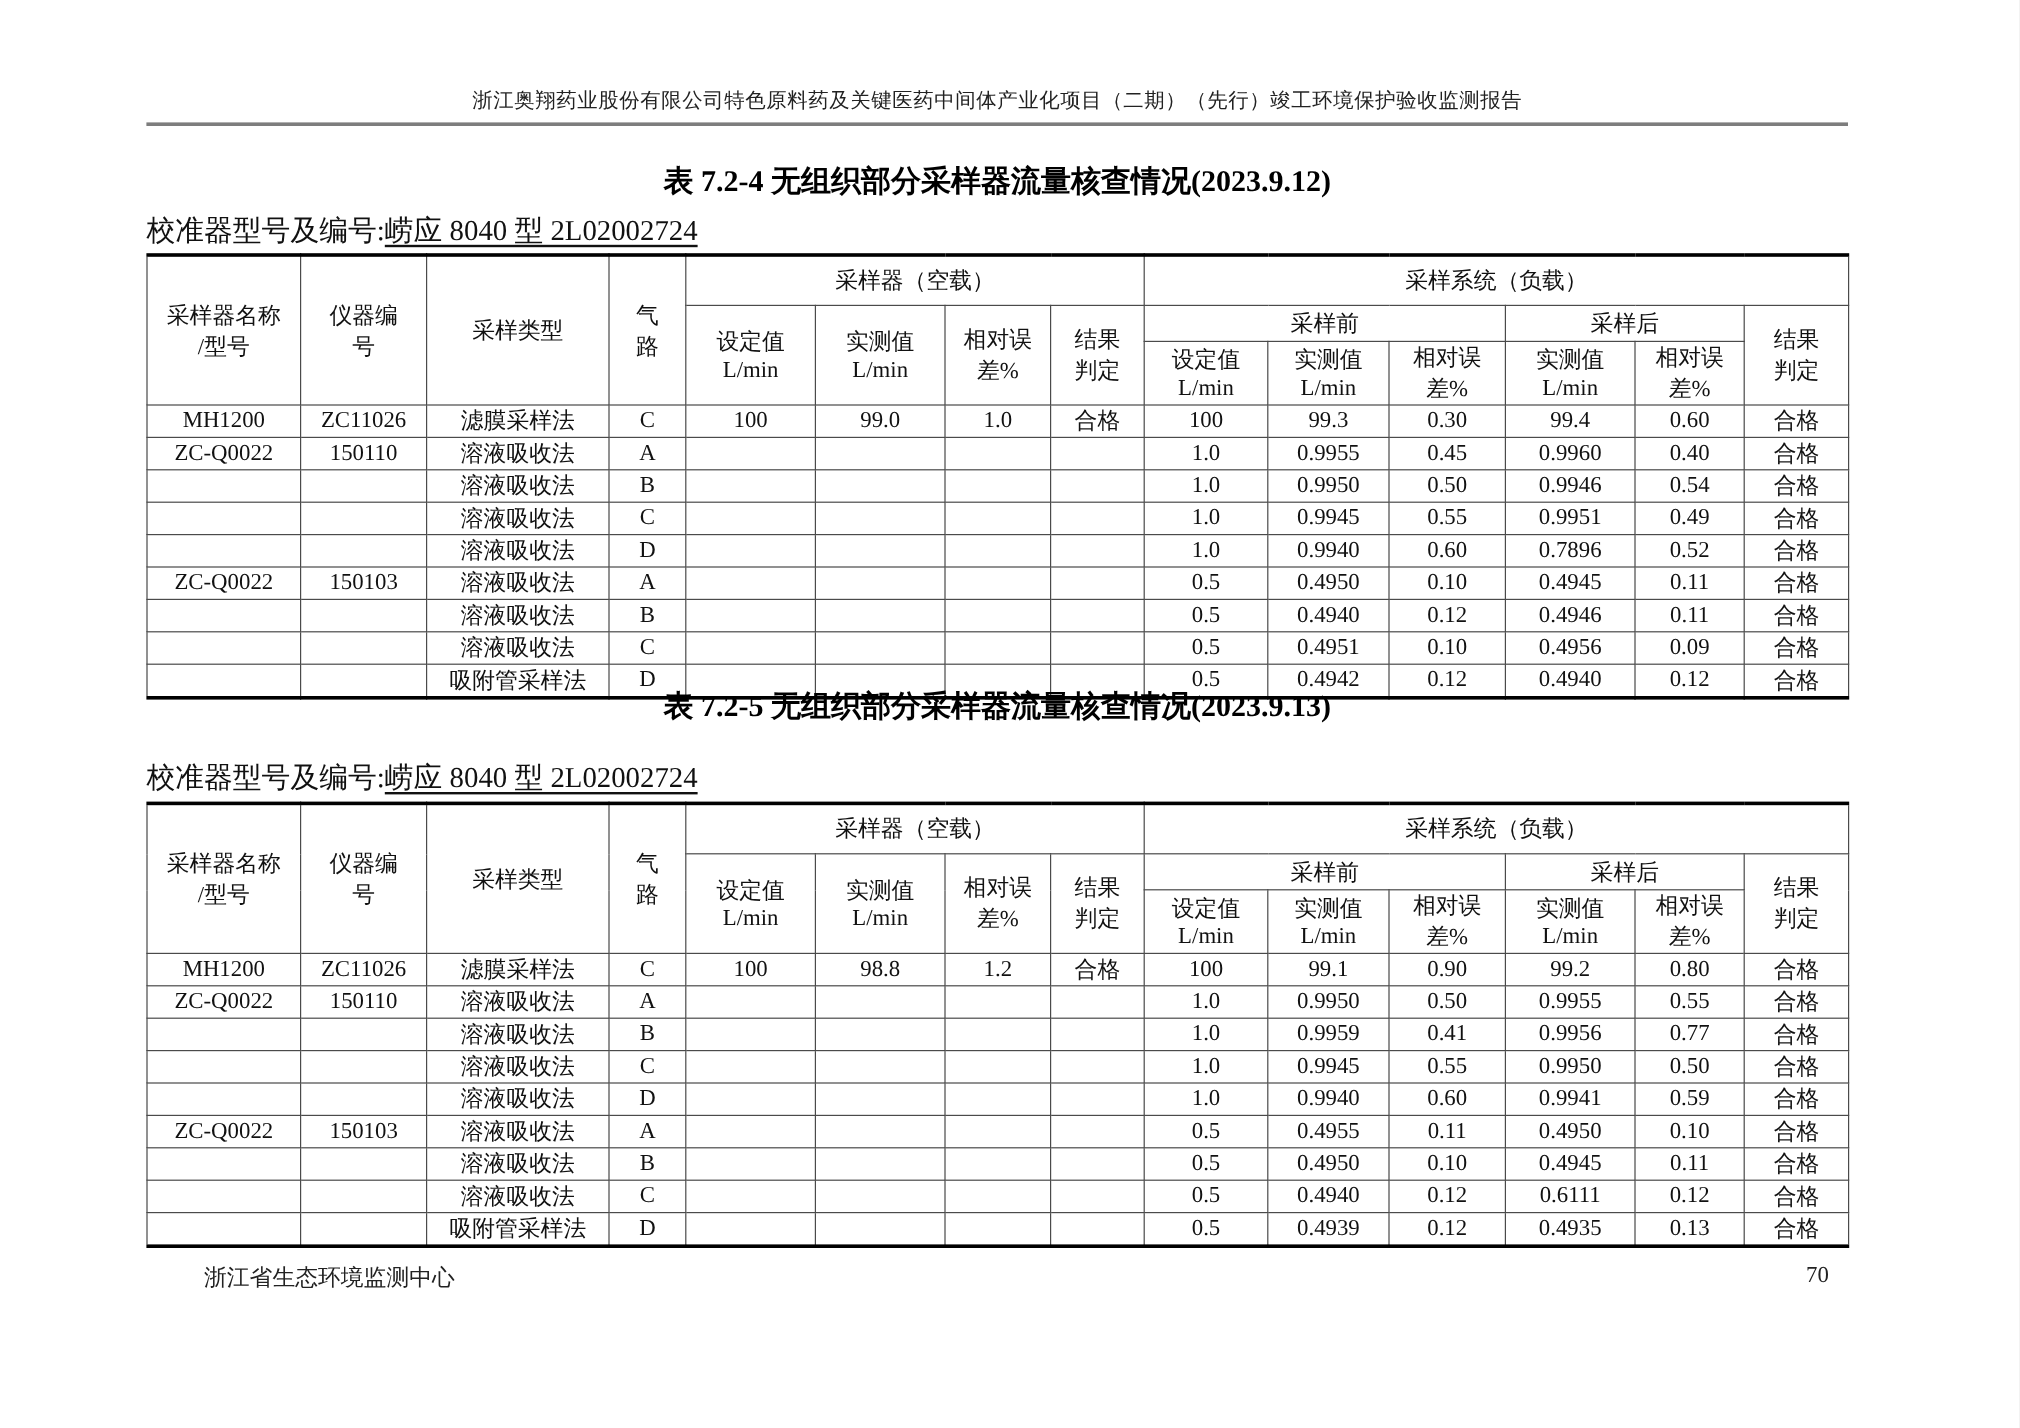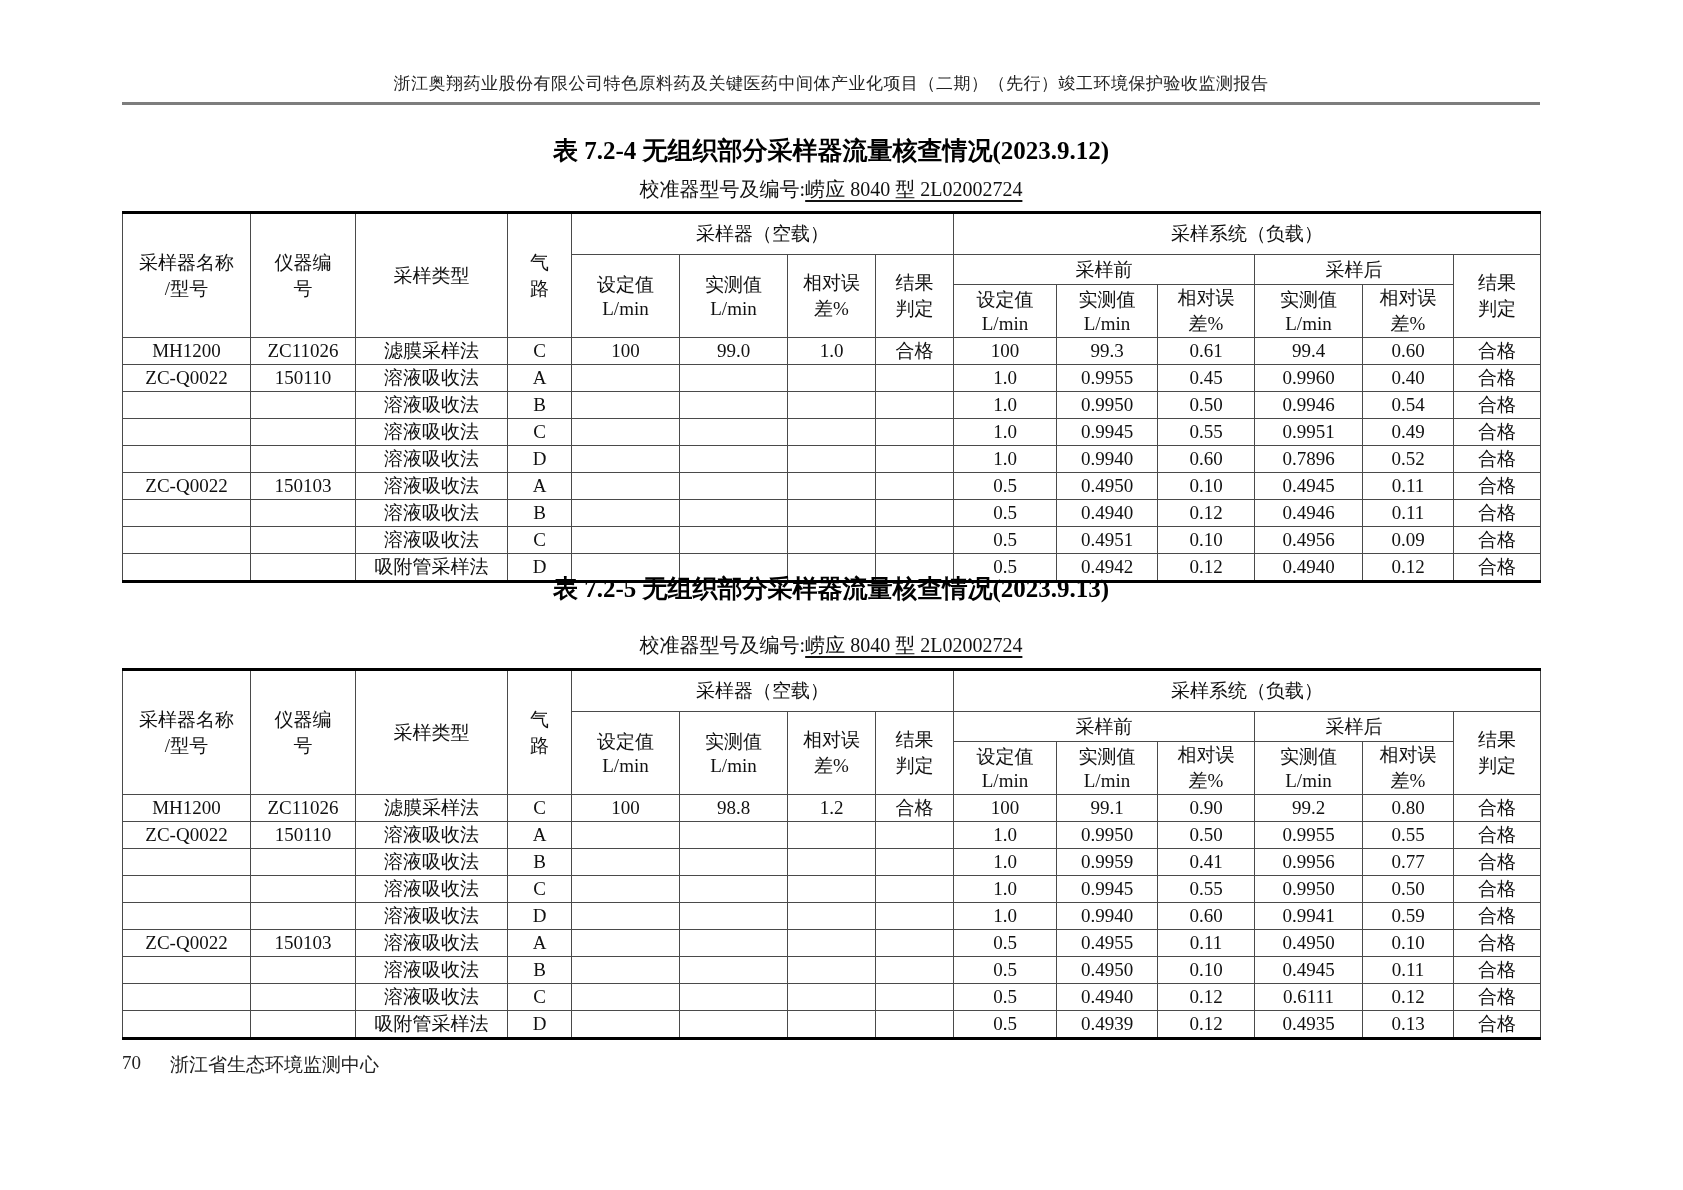--- a/index.html
+++ b/index.html
@@ -34,22 +34,22 @@
     font-size: 25px;
     font-weight: bold;
     color: #000;
     font-family: "Liberation Serif", "DejaVu Serif", serif;
   }
   .tbl-title.t1 { top: 134px; text-align: center; }
   .tbl-title.t2 { top: 572px; }
   .calibrator {
     position: absolute;
     left: 122px; width: 1418px;
-    text-align: center;
-    font-size: 20px;
+    text-align: left;
+    font-size: 24px;
     color: #111;
   }
   .calibrator.c1 { top: 176px; }
   .calibrator.c2 { top: 632px; }
   .calibrator .underline {
     text-decoration: underline;
     text-underline-offset: 4px;
   }
   table.flow {
     position: absolute;
@@ -79,22 +79,22 @@
   table.flow tbody tr { height: 27px; }
   table.flow tbody td { white-space: nowrap; }
   .footer-org {
     position: absolute;
     left: 170px; top: 1052px;
     font-size: 19px;
     color: #222;
   }
   .page-number {
     position: absolute;
-    left: 122px; width: 1418px; top: 1052px;
-    text-align: left;
+    left: 106px; width: 1418px; top: 1052px;
+    text-align: right;
     font-size: 19px;
     color: #222;
   }
 </style>
 </head>
 <body>
 
 <div class="page">
 
   <div class="doc-header">浙江奥翔药业股份有限公司特色原料药及关键医药中间体产业化项目（二期）（先行）竣工环境保护验收监测报告</div>
@@ -166,21 +166,21 @@
           <td>MH1200</td>
           <td>ZC11026</td>
           <td>滤膜采样法</td>
           <td>C</td>
           <td>100</td>
           <td>99.0</td>
           <td>1.0</td>
           <td>合格</td>
           <td>100</td>
           <td>99.3</td>
-          <td>0.61</td>
+          <td>0.30</td>
           <td>99.4</td>
           <td>0.60</td>
           <td>合格</td>
         </tr>
         <tr>
           <td>ZC-Q0022</td>
           <td>150110</td>
           <td>溶液吸收法</td>
           <td>A</td>
           <td></td>

